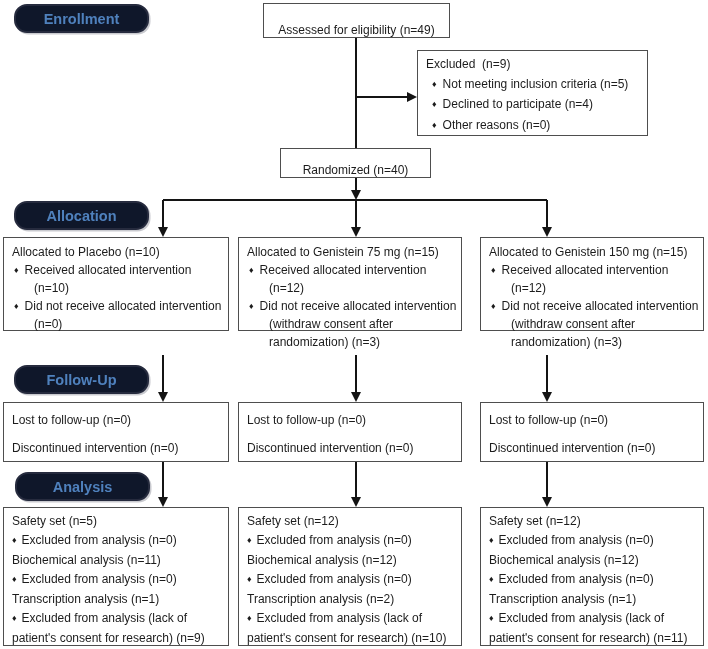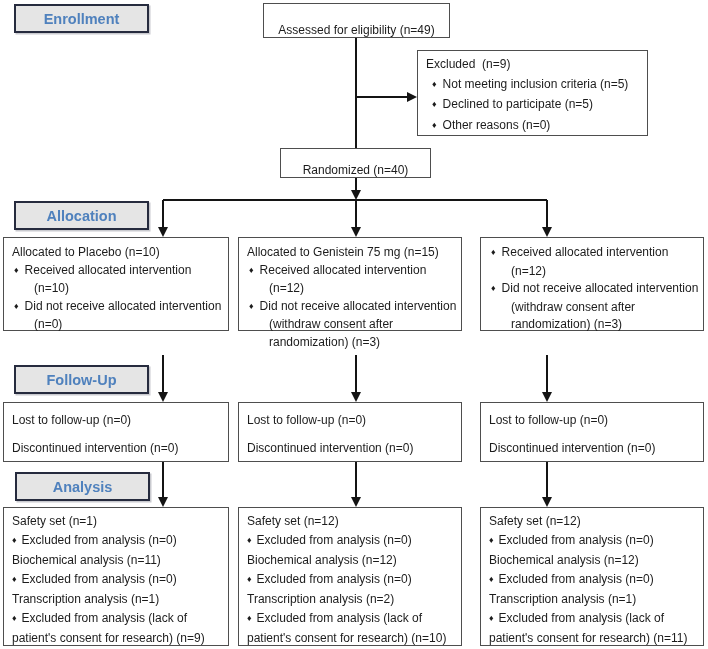--- a/index.html
+++ b/index.html
@@ -8,21 +8,21 @@
     font-family:"Liberation Sans",sans-serif;color:#1c1c1c;overflow:hidden;
   }
   svg.wires{position:absolute;left:0;top:0;z-index:0;}
   .box{
     position:absolute;background:#ffffff;border:1.5px solid #4e4e4e;
     box-sizing:border-box;z-index:1;font-size:12px;
   }
   .center{display:flex;align-items:flex-end;justify-content:center;text-align:center;}
   .stage{
     position:absolute;z-index:2;width:135px;height:29px;
-    background:#e5e5e5;border:2px solid #262b3e;border-radius:0;
+    background:#0f172a;border:2px solid #262b3e;border-radius:13px;
     box-sizing:border-box;display:flex;align-items:center;justify-content:center;
     font-weight:bold;font-size:14.5px;color:#4f81bd;
     box-shadow:1.5px 1.5px 0 rgba(38,43,62,0.25);
   }
   
   .col-l{left:3px;width:226px;}
   .col-m{left:238px;width:224px;}
   .col-r{left:480px;width:224px;}
   .band-alloc{top:237px;height:94px;padding-top:6px;}
   .band-fu{top:402px;height:60px;}
@@ -86,21 +86,21 @@
   <div class="stage" style="left:14px;top:365px">Follow-Up</div>
   <div class="stage" style="left:15px;top:472px">Analysis</div>
 
   <div class="box center" style="left:263px;top:3px;width:187px;height:35px">
     <span>Assessed for eligibility (n=49)</span>
   </div>
 
   <div class="box excl" style="left:417px;top:50px;width:231px;height:86px">
     <div class="ln t ws-pre">Excluded  (n=9)</div>
     <div class="ln bi"><span class="dm">♦</span><span>Not meeting inclusion criteria (n=5)</span></div>
-    <div class="ln bi"><span class="dm">♦</span><span>Declined to participate (n=5)</span></div>
+    <div class="ln bi"><span class="dm">♦</span><span>Declined to participate (n=4)</span></div>
     <div class="ln bi"><span class="dm">♦</span><span>Other reasons (n=0)</span></div>
   </div>
 
   <div class="box center" style="left:280px;top:148px;width:151px;height:30px">
     <span>Randomized (n=40)</span>
   </div>
 
   <div class="box col-l band-alloc">
     <div class="ln t">Allocated to Placebo (n=10)</div>
     <div class="ln b"><span class="dm">♦</span><span>Received allocated intervention</span></div>
@@ -112,20 +112,21 @@
   <div class="box col-m band-alloc">
     <div class="ln t">Allocated to Genistein 75 mg (n=15)</div>
     <div class="ln b"><span class="dm">♦</span><span>Received allocated intervention</span></div>
     <div class="ln c">(n=12)</div>
     <div class="ln b"><span class="dm">♦</span><span>Did not receive allocated intervention</span></div>
     <div class="ln c">(withdraw consent after</div>
     <div class="ln c">randomization) (n=3)</div>
   </div>
 
   <div class="box col-r band-alloc">
+    <div class="ln t">Allocated to Genistein 150 mg (n=15)</div>
     <div class="ln b"><span class="dm">♦</span><span>Received allocated intervention</span></div>
     <div class="ln c">(n=12)</div>
     <div class="ln b"><span class="dm">♦</span><span>Did not receive allocated intervention</span></div>
     <div class="ln c">(withdraw consent after</div>
     <div class="ln c">randomization) (n=3)</div>
   </div>
 
   <div class="box col-l band-fu">
     <div class="fu1">Lost to follow-up (n=0)</div>
     <div class="fu2">Discontinued intervention (n=0)</div>
@@ -133,21 +134,21 @@
   <div class="box col-m band-fu">
     <div class="fu1">Lost to follow-up (n=0)</div>
     <div class="fu2">Discontinued intervention (n=0)</div>
   </div>
   <div class="box col-r band-fu">
     <div class="fu1">Lost to follow-up (n=0)</div>
     <div class="fu2">Discontinued intervention (n=0)</div>
   </div>
 
   <div class="box col-l band-an">
-    <div class="ln">Safety set (n=1)</div>
+    <div class="ln">Safety set (n=5)</div>
     <div class="ln"><span class="dm">♦</span><span>Excluded from analysis (n=0)</span></div>
     <div class="ln">Biochemical analysis (n=11)</div>
     <div class="ln"><span class="dm">♦</span><span>Excluded from analysis (n=0)</span></div>
     <div class="ln">Transcription analysis (n=1)</div>
     <div class="ln"><span class="dm">♦</span><span>Excluded from analysis (lack of</span></div>
     <div class="ln">patient's consent for research) (n=9)</div>
   </div>
 
   <div class="box col-m band-an">
     <div class="ln">Safety set (n=12)</div>

